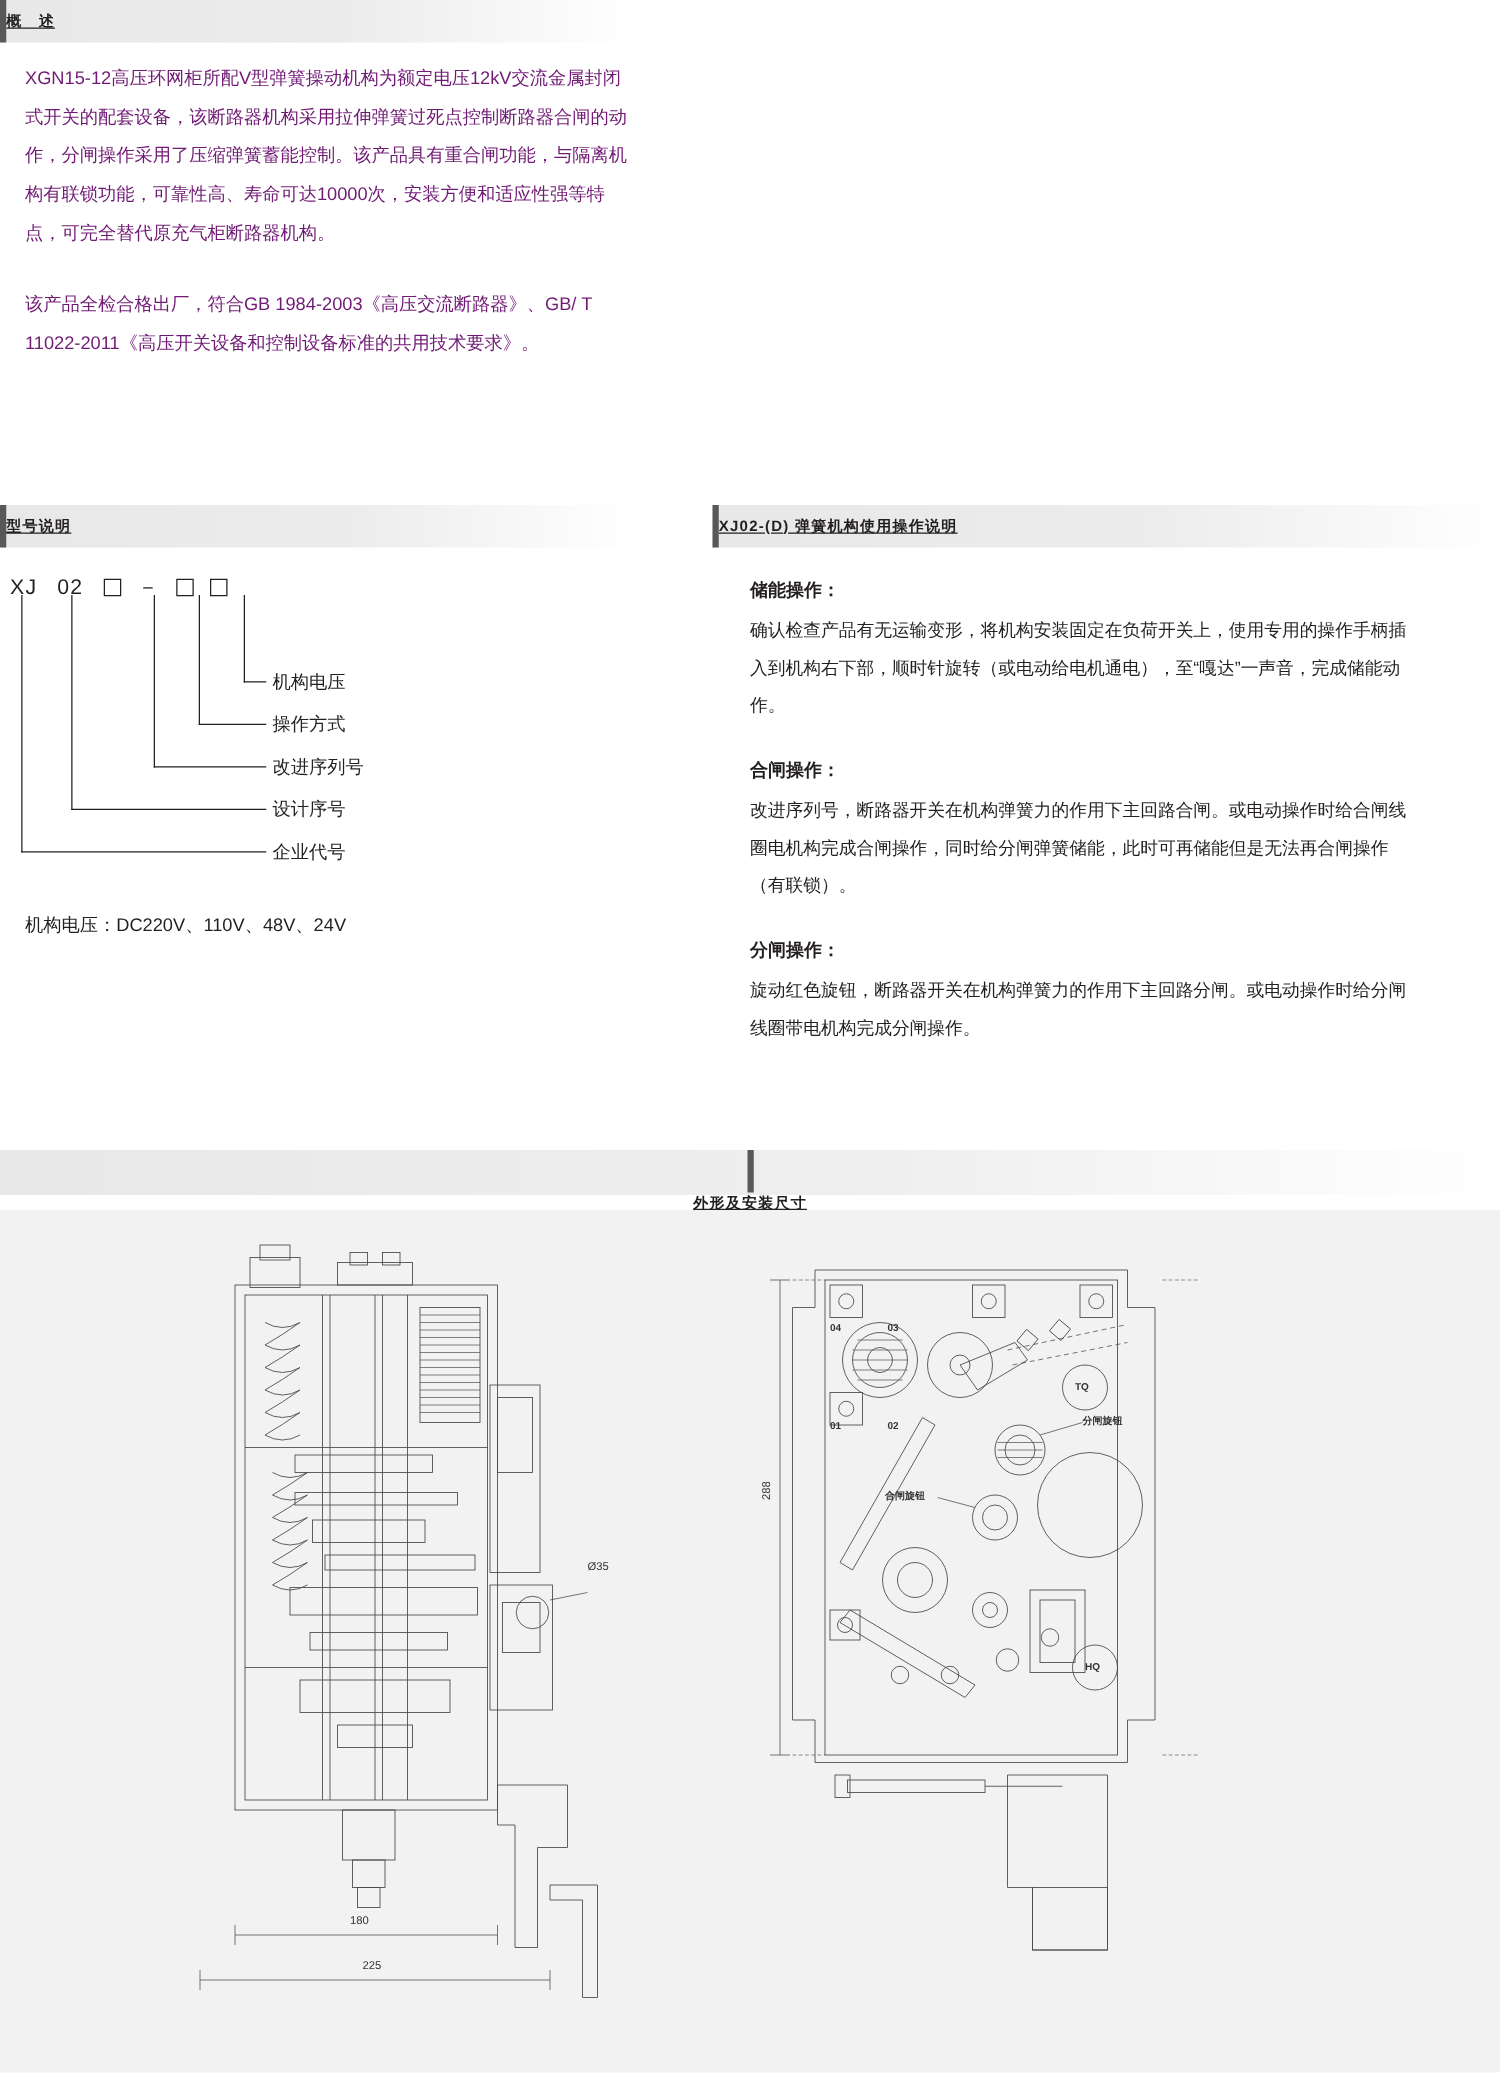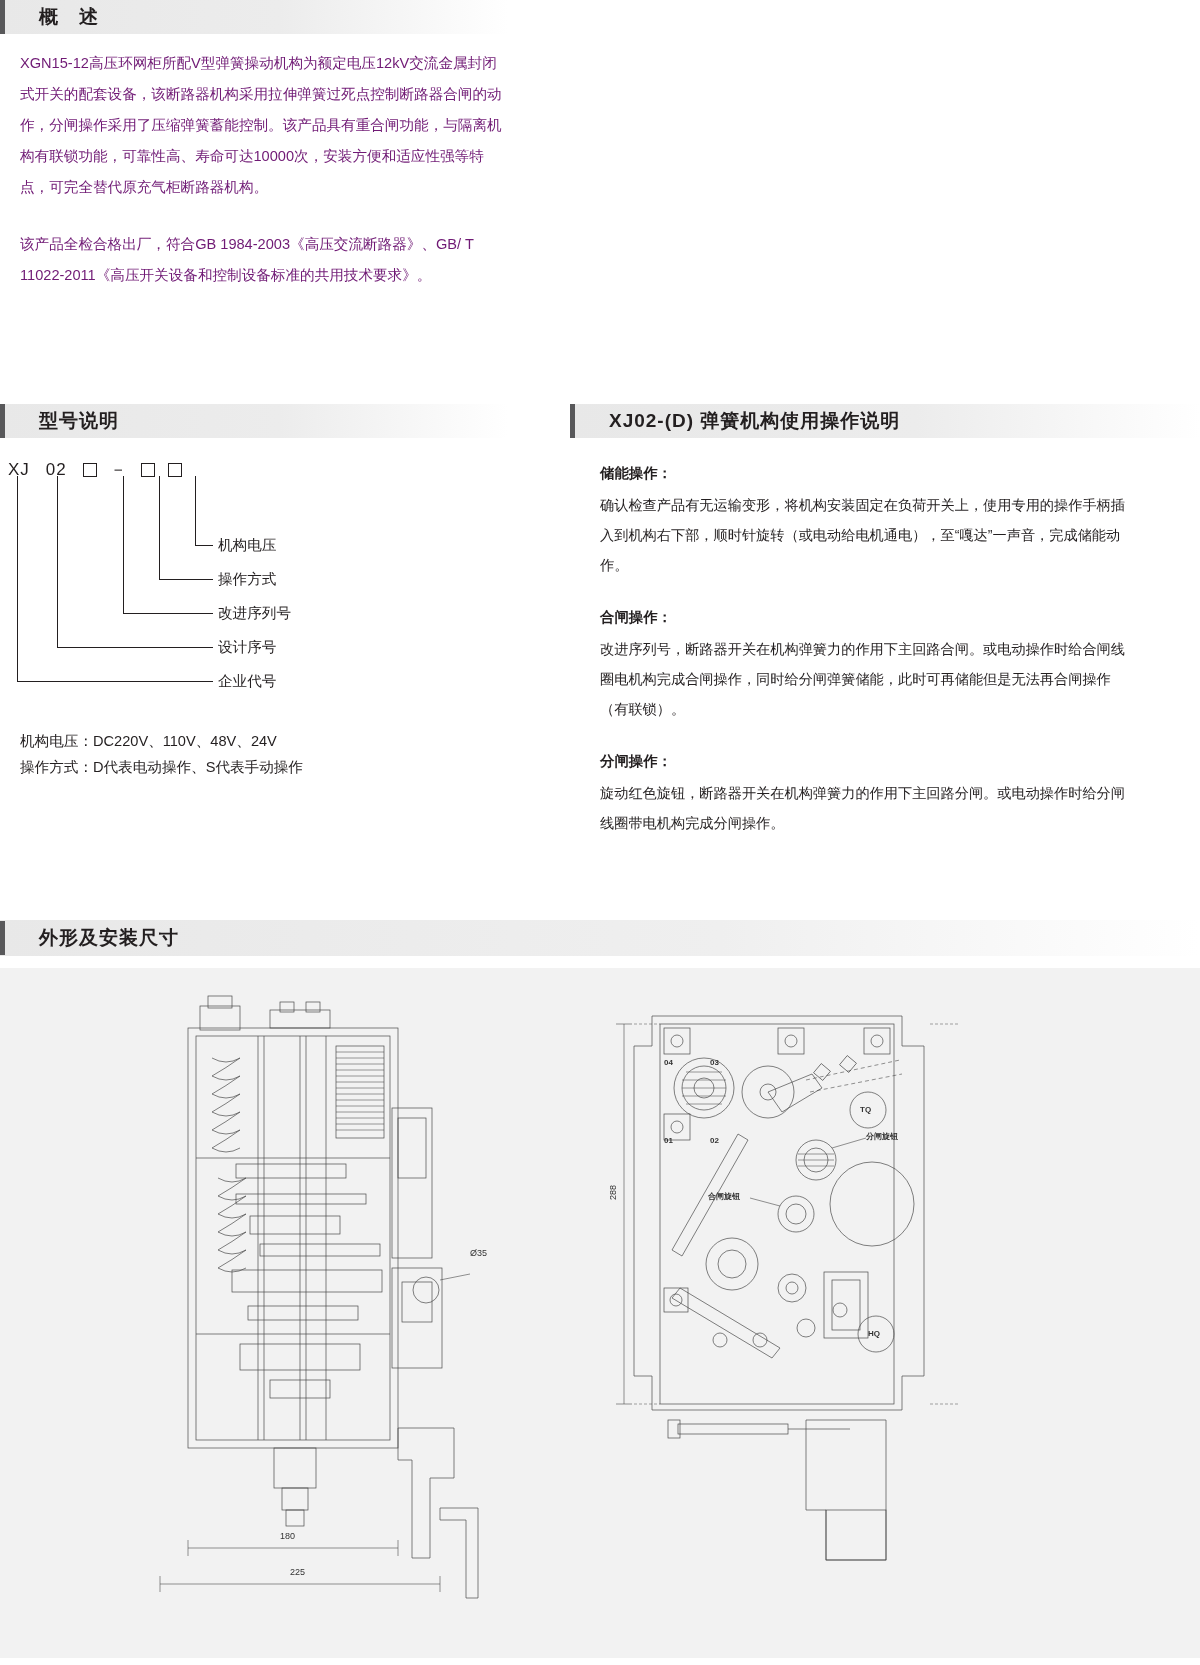--- a/index.html
+++ b/index.html
@@ -22,26 +22,27 @@
     display: flex;
     align-items: center;
   }
   .section-bar .bar-accent {
     width: 5px;
     height: 34px;
     background: #58585a;
     flex: 0 0 auto;
   }
   .section-bar .bar-title {
-    font-size: 19px;
+    font-size: 12px;
     font-weight: bold;
     letter-spacing: 1px;
-    margin-left: 34px;
+    margin-left: 0;
     color: #231f20;
     white-space: nowrap;
+    text-decoration: underline;
   }
 
   
   #bar-overview { left: 0; top: 0; width: 508px; }
   #overview-body {
     position: absolute;
     left: 20px;
     top: 48px;
     width: 490px;
     font-size: 14.6px;
@@ -114,21 +115,21 @@
   .oper-block { margin-bottom: 22px; }
   .oper-title {
     font-weight: bold;
     font-size: 14.4px;
     margin-bottom: 2px;
   }
   .oper-text { color: #231f20; }
 
   
   #bar-dim { left: 0; top: 920px; width: 1200px; height: 36px;
-    background: linear-gradient(to right, #e8e8e8 0%, #efefef 60%, #ffffff 100%); }
+    background: linear-gradient(to right, #e8e8e8 0%, #efefef 60%, #ffffff 100%); flex-direction: column; }
   #dim-area {
     position: absolute;
     left: 0;
     top: 968px;
     width: 1200px;
     height: 690px;
     background: #f2f2f2;
   }
 
   .drawing { position: absolute; }
@@ -186,21 +187,20 @@
 
   <div class="leader-label" style="left:218px; top:84px;">机构电压</div>
   <div class="leader-label" style="left:218px; top:118px;">操作方式</div>
   <div class="leader-label" style="left:218px; top:152px;">改进序列号</div>
   <div class="leader-label" style="left:218px; top:186px;">设计序号</div>
   <div class="leader-label" style="left:218px; top:220px;">企业代号</div>
 </div>
 
 <div id="model-notes">
   <div>机构电压：DC220V、110V、48V、24V</div>
-  <div>操作方式：D代表电动操作、S代表手动操作</div>
 </div>
 
 <div class="section-bar" id="bar-oper">
   <div class="bar-accent"></div>
   <div class="bar-title">XJ02-(D) 弹簧机构使用操作说明</div>
 </div>
 
 <div id="oper-body">
   <div class="oper-block">
     <div class="oper-title">储能操作：</div>

